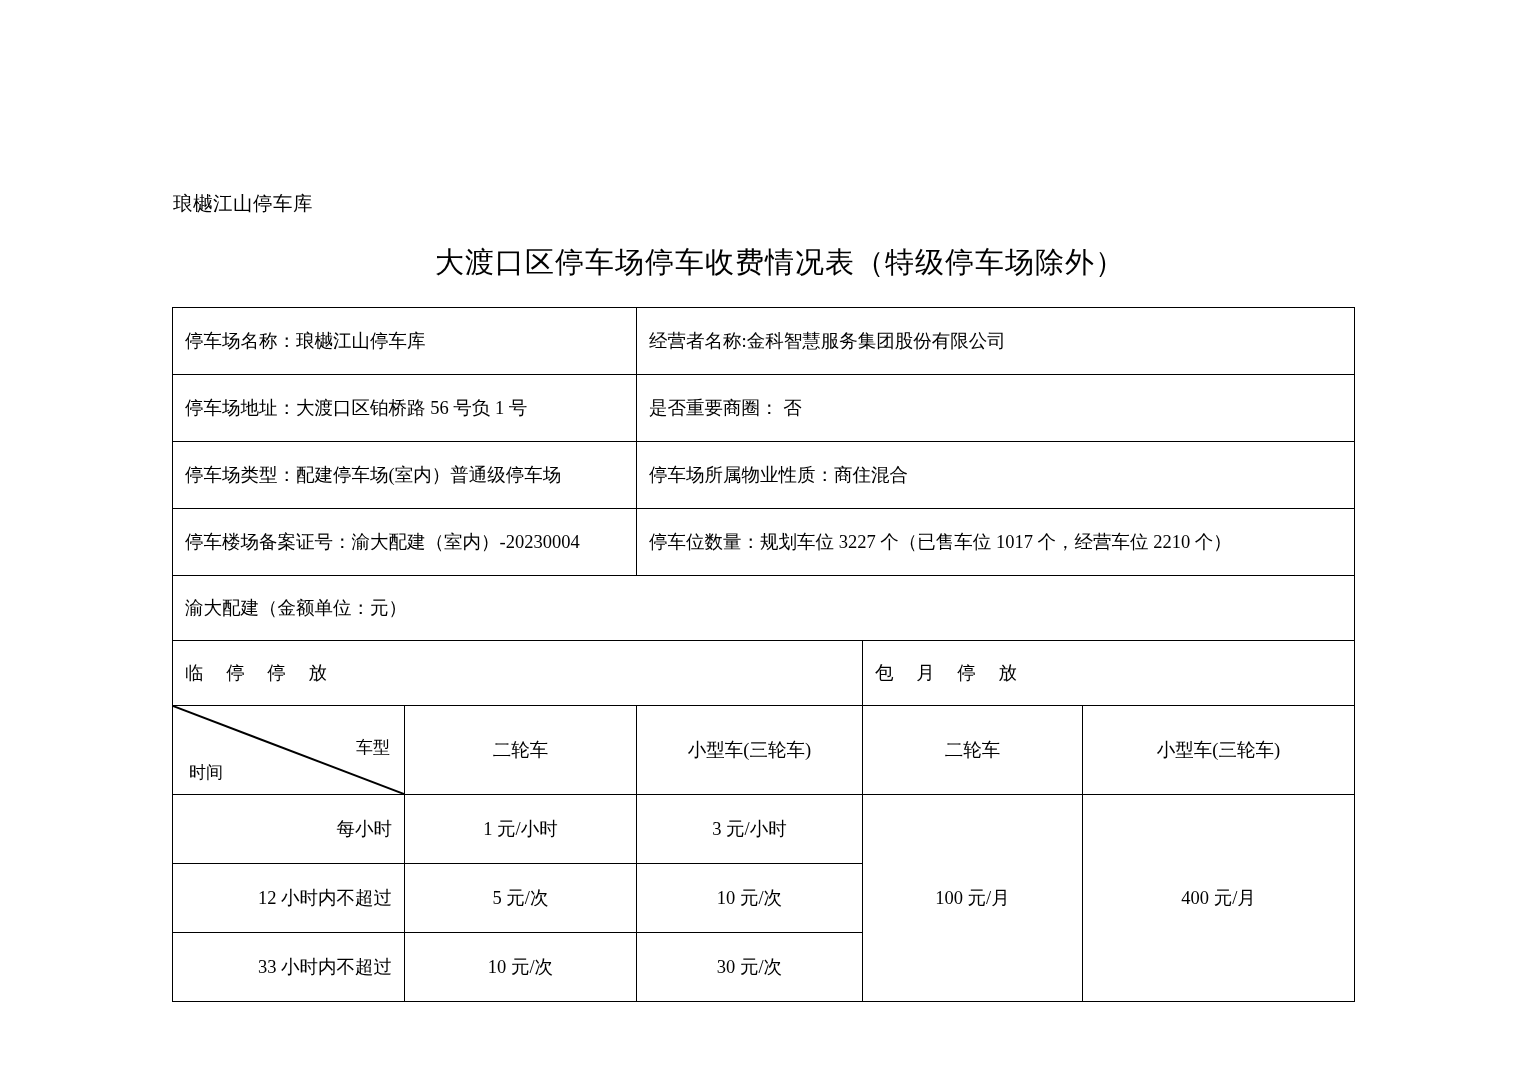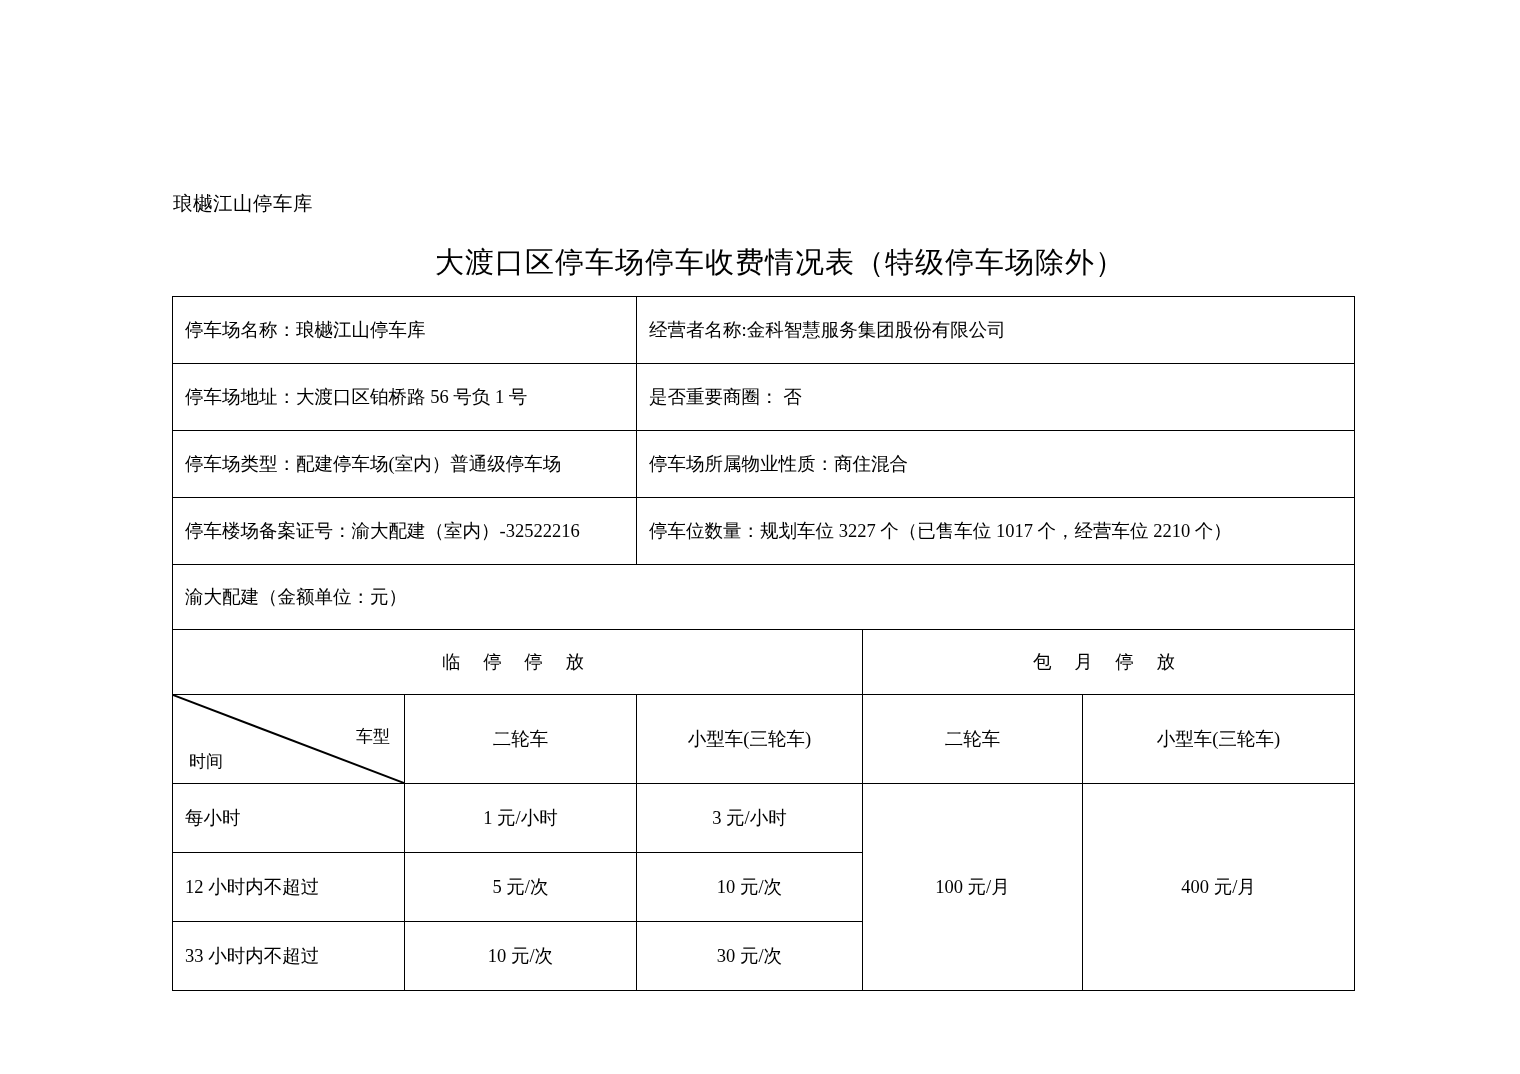--- a/index.html
+++ b/index.html
@@ -37,54 +37,53 @@
     text-align: center;
     font-size: 29px;
     font-weight: normal;
     letter-spacing: 1px;
     padding-left: 40px;
     box-sizing: border-box;
   }
   table.main {
     position: absolute;
     left: 172px;
-    top: 296px;
+    top: 307px;
     width: 1182px;
     border-collapse: collapse;
     table-layout: fixed;
     font-family: Liberation Serif, serif;
   }
   table.main td {
     border: 1.3px solid #000000;
     font-size: 18.5px;
     padding: 9px 12px;
     vertical-align: middle;
     line-height: 1.45;
   }
   td.info {
     height: 48px;
   }
   td.standard {
     height: 46px;
   }
   td.section-head {
-    text-align: center;
     height: 46px;
     letter-spacing: 9px;
     padding-left: 20px;
     margin-left: 20px;
   }
   td.colhead {
     text-align: center;
     height: 70px;
     font-size: 18px;
     margin-top: 31px;
   }
   td.rowlabel {
-    text-align: left;
+    text-align: right;
     height: 50px;
   }
   td.cellval {
     text-align: center;
     height: 50px;
     font-size: 17.5px;
   }
   td.monthly {
     text-align: center;
     font-size: 17.5px;
@@ -142,21 +141,21 @@
       <tr>
         <td class="info" colspan="2">停车场地址：大渡口区铂桥路 56 号负 1 号</td>
         <td class="info" colspan="3">是否重要商圈：  否</td>
       </tr>
       <tr>
         <td class="info" colspan="2">停车场类型：配建停车场(室内）普通级停车场</td>
 
         <td class="info" colspan="3">停车场所属物业性质：商住混合</td>
       </tr>
       <tr>
-        <td class="info" colspan="2">停车楼场备案证号：渝大配建（室内）-32522216</td>
+        <td class="info" colspan="2">停车楼场备案证号：渝大配建（室内）-20230004</td>
         <td class="info" colspan="3">停车位数量：规划车位 3227 个（已售车位 1017 个，经营车位 2210 个）</td>
       </tr>
       <tr>
         <td class="standard" colspan="5">渝大配建（金额单位：元）</td>
       </tr>
       <tr>
         <td class="section-head" colspan="3">临  停  停  放</td>
         <td class="section-head" colspan="2">包  月  停  放</td>
       </tr>
       <tr>

